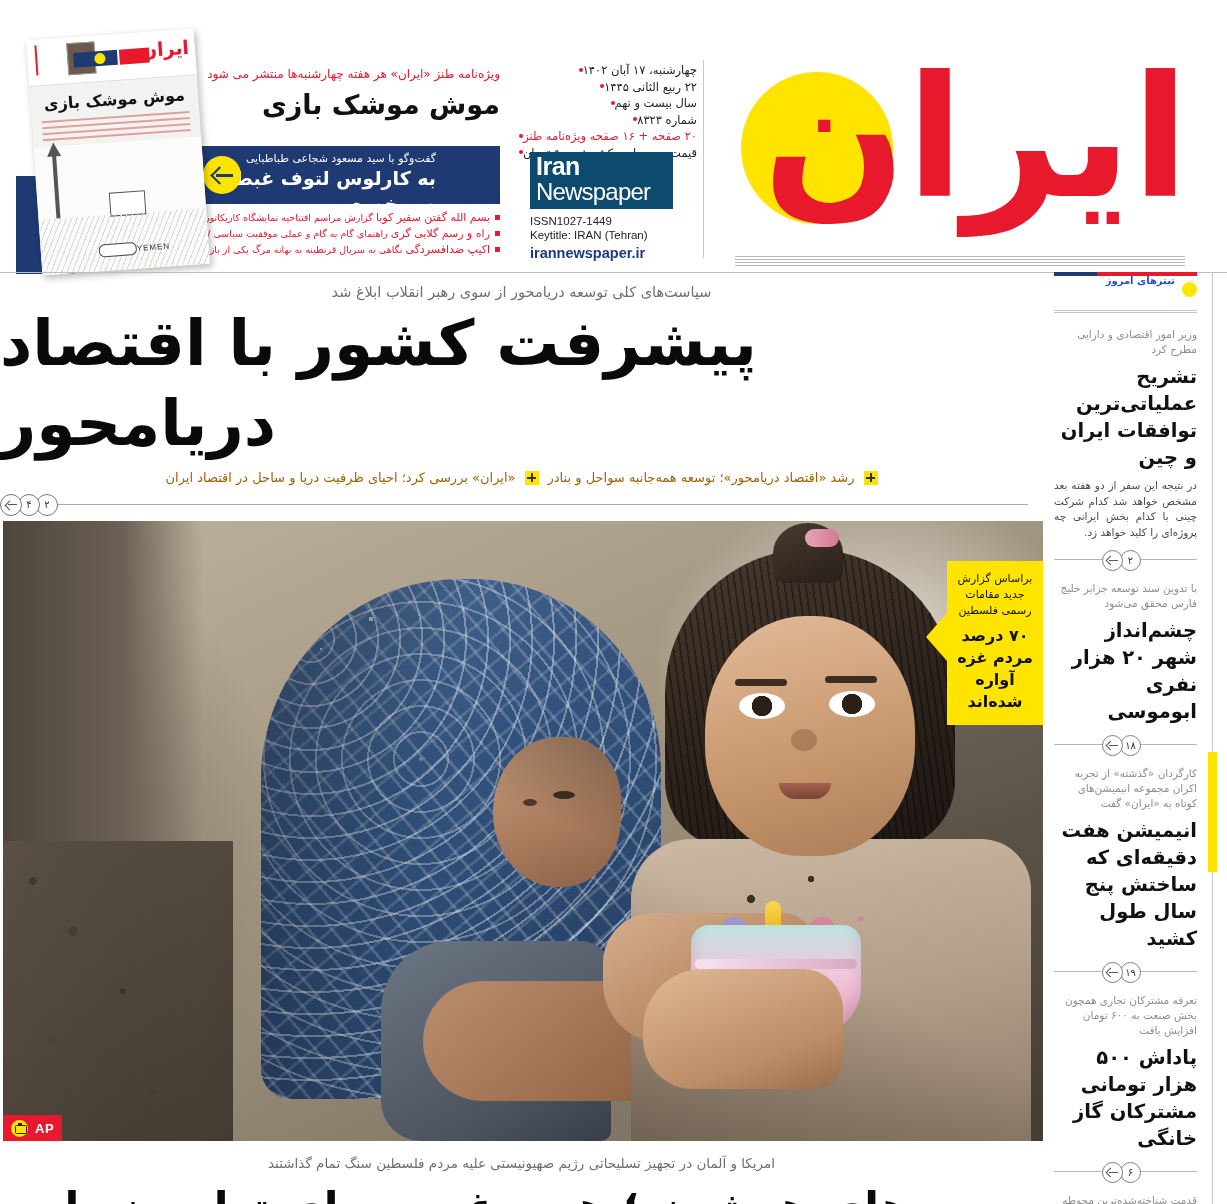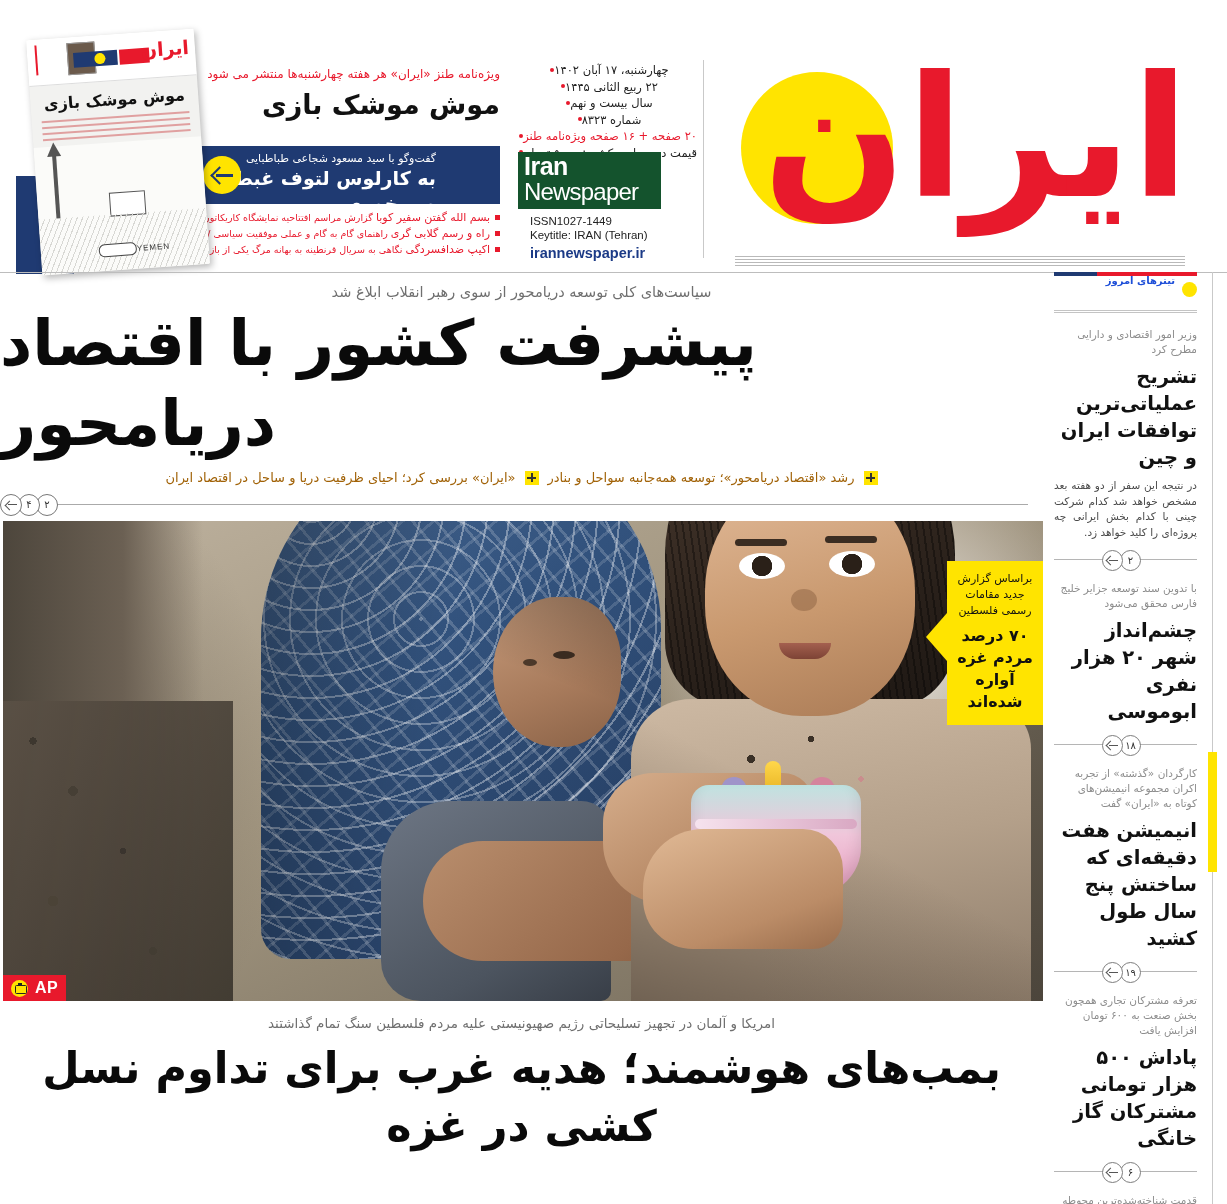--- a/index.html
+++ b/index.html
@@ -32,29 +32,29 @@
   .logo-rule{position:absolute;right:14px;top:228px;width:450px;height:10px;
      background:repeating-linear-gradient(to bottom,#b9b9b9 0,#b9b9b9 1px,#fff 1px,#fff 3px);}
 
   
   .date-col{
     position:absolute;left:517px;top:62px;width:180px;
     text-align:left;direction:rtl;
   }
   .date-col .d{
     font-size:11.5px;color:#222;line-height:16.5px;
-    white-space:nowrap;text-align:center;
+    white-space:nowrap;text-align:right;
   }
   .date-col .d::after{content:"";display:inline-block;width:4px;height:4px;
      border-radius:50%;background:#e8192c;margin:0 0 2px 5px;vertical-align:middle;}
   .date-col .d.red{color:#e8192c;margin-left:36px;}
 
   .brandbox{
-    position:absolute;left:518px;top:152px;width:143px;height:57px;
-    background:#14532d;color:#fff;
+    position:absolute;left:530px;top:152px;width:143px;height:57px;
+    background:#0c4a6e;color:#fff;
     padding:2px 8px 0 0;box-sizing:border-box;
   }
   .brandbox .b1{font-size:25px;font-weight:bold;line-height:25px;text-align:left;padding-left:6px;letter-spacing:-0.5px;font-family:"Liberation Sans",sans-serif;}
   .brandbox .b2{font-size:24px;line-height:26px;text-align:left;padding-left:6px;letter-spacing:-0.8px;font-family:"Liberation Sans",sans-serif;}
 
   .issn{position:absolute;left:530px;top:214px;width:160px;text-align:left;direction:ltr;}
   .issn .l{font-size:11.5px;color:#222;line-height:14px;font-family:"Liberation Sans",sans-serif;}
   .issn .site{font-size:14.5px;color:#1b3a86;font-weight:bold;margin-top:3px;font-family:"Liberation Sans",sans-serif;}
 
   .vsep{position:absolute;left:703px;top:60px;width:1px;height:198px;background:#c9c9c9;}
@@ -164,21 +164,21 @@
   .pgline .c{position:absolute;top:1px;width:20px;height:20px;border-radius:50%;background:#fff;border:1px solid #777;
      font-size:10px;color:#333;text-align:center;line-height:20px;}
   .pgline .c1{left:36px;}
   .pgline .c2{left:18px;}
   .pgline .c3{left:0px;}
   .pgline .c3::before{content:"";position:absolute;left:5px;top:6.5px;width:6px;height:6px;
      border-left:1.4px solid #555;border-bottom:1.4px solid #555;transform:rotate(45deg);}
   .pgline .c3::after{content:"";position:absolute;left:7px;top:9px;width:9px;height:1.4px;background:#555;}
 
   
-  .photo{position:relative;width:1040px;height:480px;margin-top:6px;overflow:hidden;background:#8a7f72;}
+  .photo{position:relative;width:1040px;height:620px;margin-top:6px;overflow:hidden;background:#8a7f72;}
   .ph-bg2{position:absolute;inset:0;
     background:
       radial-gradient(ellipse 300px 260px at 84% 26%, rgba(245,242,236,.95) 0%, rgba(205,197,184,.6) 50%, rgba(160,150,135,0) 75%),
       radial-gradient(ellipse 220px 400px at 12% 55%, rgba(120,110,95,.55) 0%, rgba(120,110,95,0) 70%),
       linear-gradient(155deg,#bfb3a0 0%,#a1957f 45%,#6f6657 100%);
   }
   .ph-wall-dark{position:absolute;left:0;top:0;width:200px;height:620px;
      background:linear-gradient(90deg,#4d463c 0%,#6b6053 60%,rgba(107,96,83,0) 100%);}
   .ph-rubble{position:absolute;left:0;bottom:0;width:230px;height:300px;
      background:
@@ -272,21 +272,21 @@
   
   .callout{position:absolute;right:0px;top:40px;width:96px;min-height:150px;background:#ffe400;
      padding:10px 9px 12px 9px;box-sizing:border-box;z-index:6;}
   .callout::after{content:"";position:absolute;left:-21px;top:52px;border-top:24px solid transparent;
      border-bottom:24px solid transparent;border-right:21px solid #ffe400;}
   .callout .ck{font-size:11px;color:#111;line-height:16px;text-align:center;}
   .callout .cb{font-size:16px;font-weight:bold;color:#111;line-height:22px;text-align:center;margin-top:6px;}
 
   .apbadge{position:absolute;left:0px;bottom:0px;height:26px;background:#e8192c;display:flex;align-items:center;
      padding:0 8px;gap:7px;z-index:6;}
-  .apbadge .ap{font-size:16px;font-weight:bold;color:#fff;font-family:"Liberation Sans",sans-serif;letter-spacing:.5px;}
+  .apbadge .ap{font-size:13px;font-weight:bold;color:#fff;font-family:"Liberation Sans",sans-serif;letter-spacing:.5px;}
   .apbadge .cam{width:17px;height:17px;border-radius:50%;background:#ffe400;position:relative;}
   .apbadge .cam::before{content:"";position:absolute;left:3.5px;top:5px;width:10px;height:7.5px;
      border:1.6px solid #222;border-radius:1.5px;}
   .apbadge .cam::after{content:"";position:absolute;left:6.5px;top:3px;width:4px;height:2px;background:#222;}
 
   
   .btm{margin-top:14px;}
   .btm .kick{font-size:13.5px;color:#6f6f6f;text-align:center;}
   .btm .ttl{font-size:43px;font-weight:bold;color:#0a0a0a;text-align:center;line-height:58px;margin-top:8px;letter-spacing:-.5px;}
 </style>

